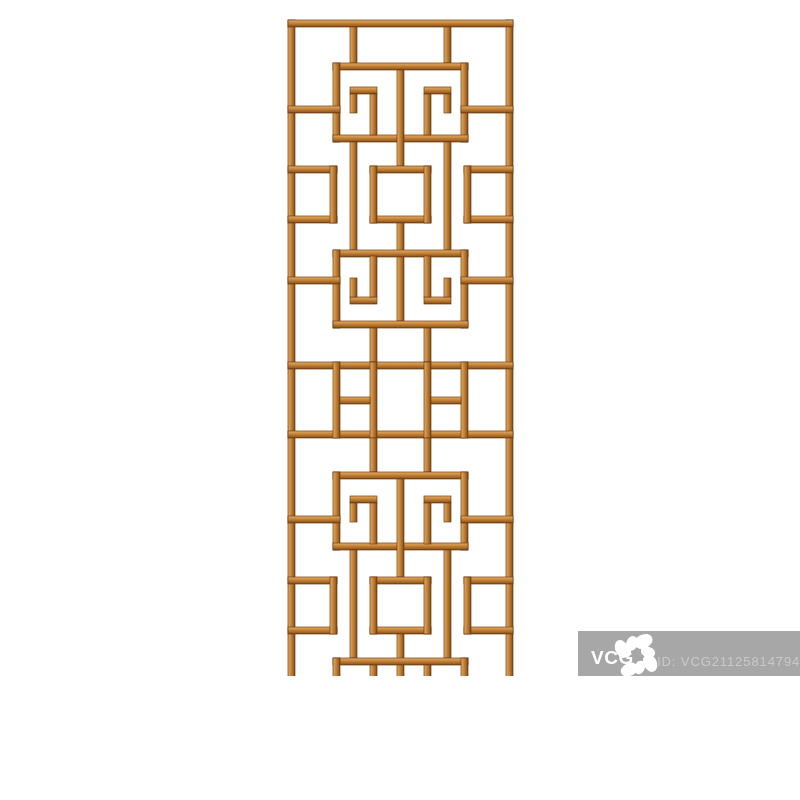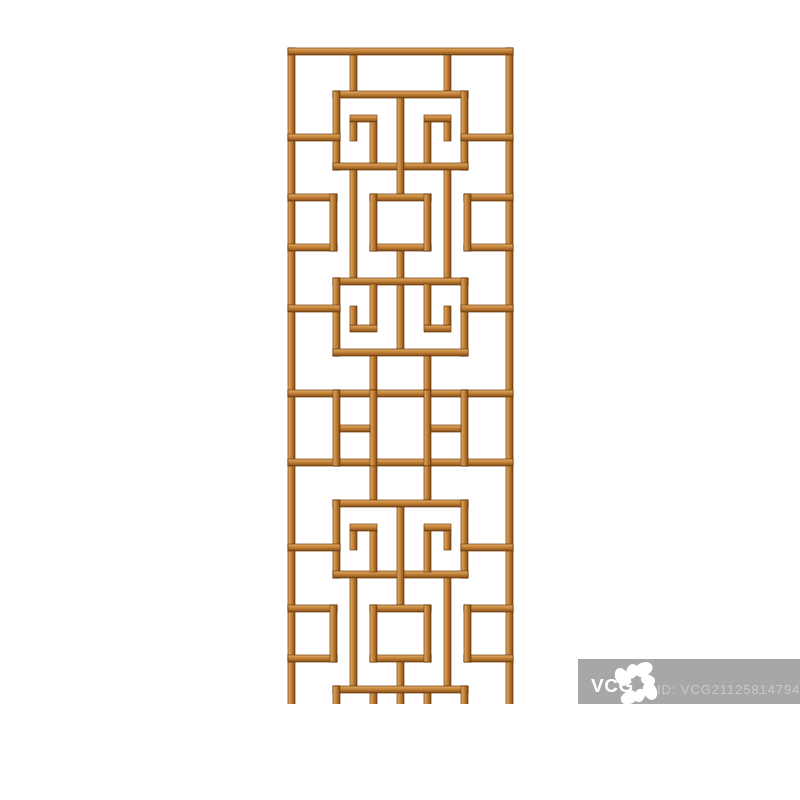--- a/index.html
+++ b/index.html
@@ -1,17 +1,17 @@
 <!DOCTYPE html>
 <html><head>
 <meta charset="utf-8">
 <style>
   html,body{margin:0;padding:0;background:#ffffff;}
   .stage{position:relative;width:800px;height:676px;background:#ffffff;overflow:hidden;
-         font-family:"Liberation Sans",sans-serif;margin-top:28px;}
+         font-family:"Liberation Sans",sans-serif;}
   svg{display:block;}
   .bar{stroke:#6f3e13;stroke-width:0.7;}
   .h{fill:url(#woodV);}
   .v{fill:url(#woodH);}
   .wm-logo{font-family:"Liberation Sans",sans-serif;font-size:19px;font-weight:700;letter-spacing:.5px;}
   .wm-id{font-family:"Liberation Sans",sans-serif;font-size:13px;font-weight:400;letter-spacing:.9px;}
   .petal{stroke:none;}
 </style>
 </head>
 <body>

